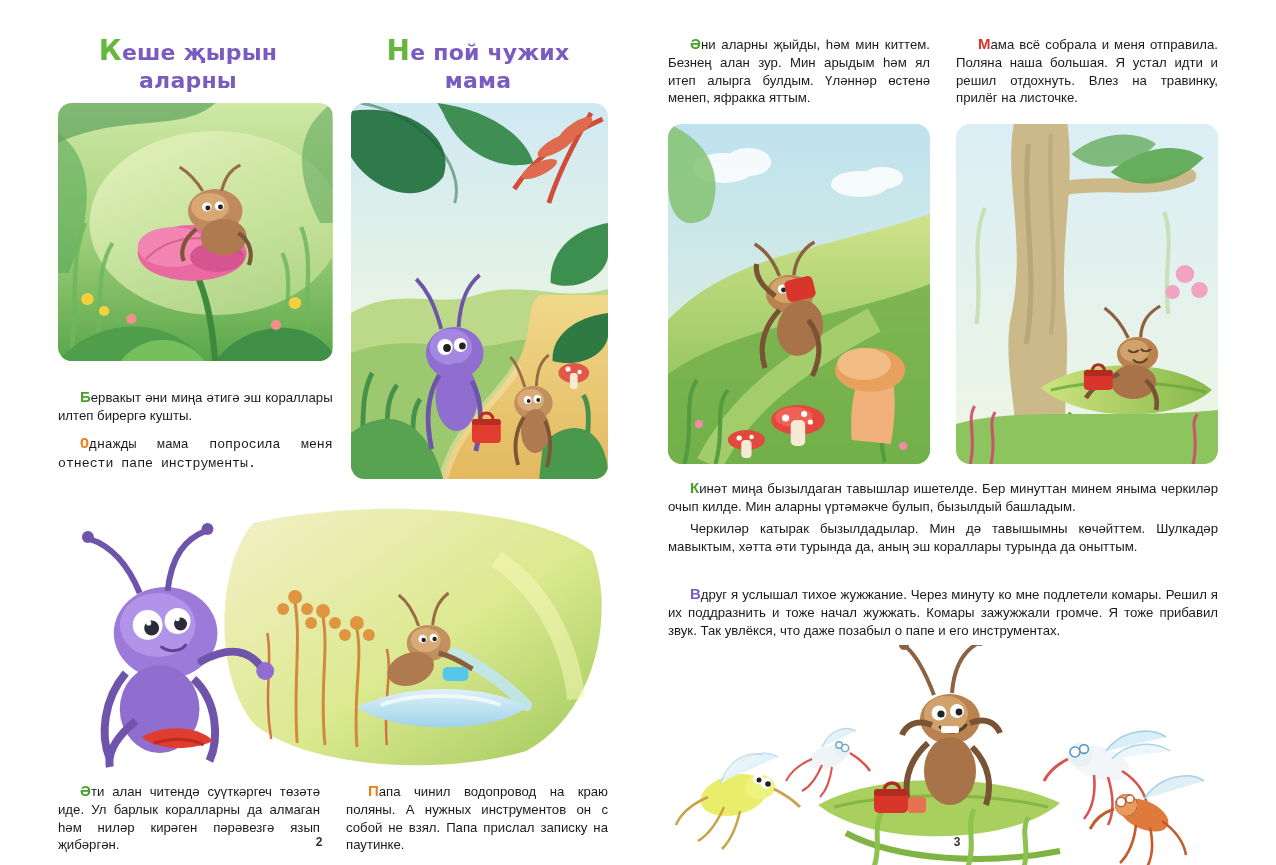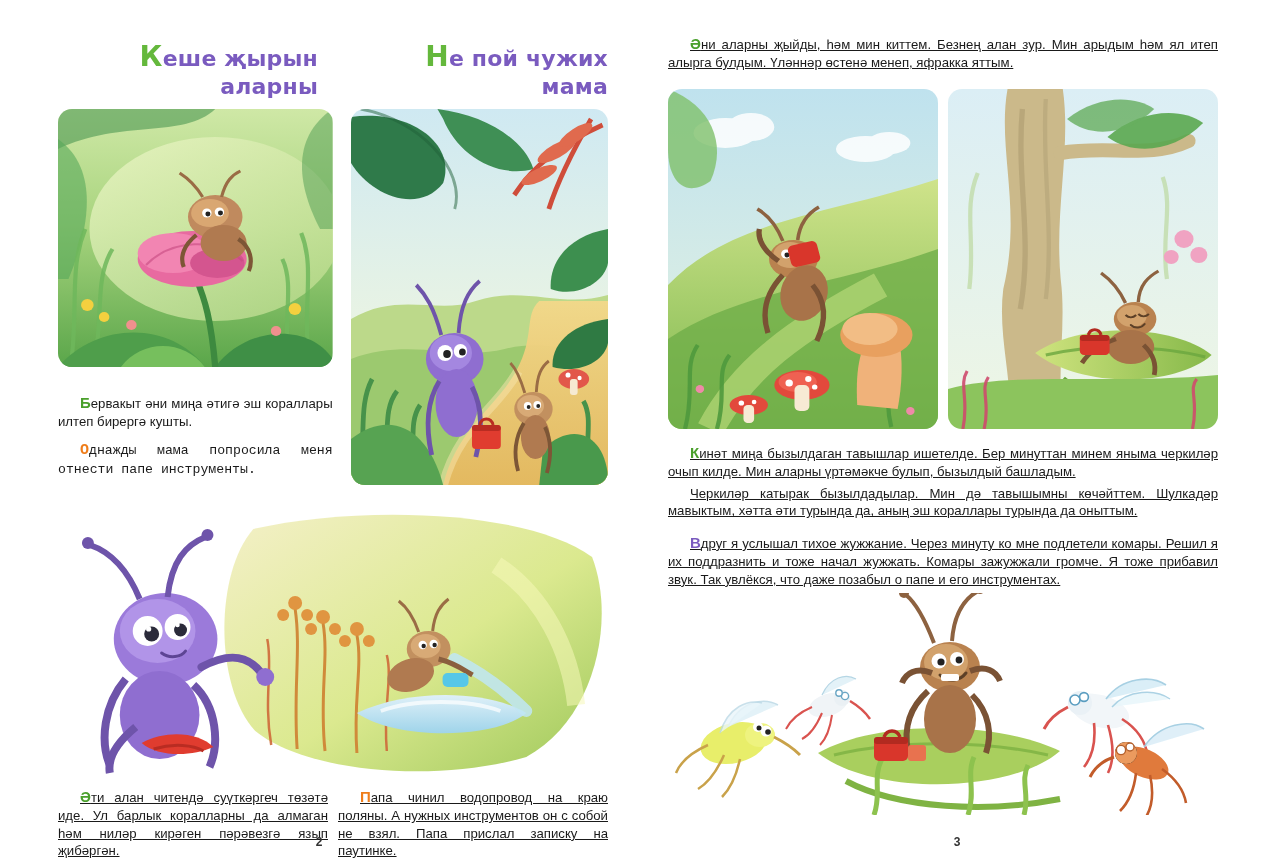--- a/index.html
+++ b/index.html
@@ -28,24 +28,23 @@
   }
   .page-left { padding: 34px 30px 20px 58px; }
   .page-right { padding: 34px 58px 20px 30px; }
 
   
   .heading {
     font-family: "DejaVu Sans", sans-serif;
     font-weight: bold;
     font-size: 22px;
     line-height: 1.22;
-    text-align: right;
+    text-align: center;
     color: #7a5bbf;
     letter-spacing: .2px;
-    margin-top: 6px;
   }
   .heading .dropcap {
     color: #64b83c;
     font-size: 28px;
   }
   .heading.ru .dropcap { color: #64b83c; }
 
   .headings-row {
     display: flex;
     gap: 30px;
@@ -72,22 +71,21 @@
     font-weight: bold;
     font-size: 15px;
   }
   .cap-green .dropcap { color: #4aa02c; }
   .cap-orange .dropcap { color: #ef7d1a; }
   .cap-red .dropcap { color: #d8352a; }
   .cap-purple .dropcap { color: #7a5bbf; }
 
   .cols {
     display: flex;
-    gap: 10px;
-    text-decoration: underline;
+    gap: 26px;
   }
   .col { flex: 1; }
 
   .folio {
     position: absolute;
     bottom: 16px;
     font-size: 12px;
     font-weight: bold;
     color: #333;
   }
@@ -397,20 +395,25 @@
 
     <div class="folio folio-left">2</div>
   </div>
 
   <div class="page page-right">
 
     <div class="cols">
       <div class="col">
         <p class="para cap-green">
           <span class="dropcap">Ә</span><span>ни аларны җыйды, һәм мин киттем. Безнең алан зур. Мин арыдым һәм ял итеп алырга булдым. Үләннәр өстенә менеп, яфракка яттым.</span>
+        </p>
+      </div>
+      <div class="col">
+        <p class="para cap-red">
+          <span class="dropcap">М</span><span>ама всё собрала и меня отправила. Поляна наша большая. Я устал идти и решил отдохнуть. Влез на травинку, прилёг на листочке.</span>
         </p>
       </div>
     </div>
 
     <div class="cols" style="margin-top:14px;">
 
       <div class="col illus" style="height:340px;">
         <svg class="scene" viewBox="0 0 254 340" preserveAspectRatio="none" aria-hidden="true">
           <defs>
             <linearGradient id="sky4" x1="0" y1="0" x2="0" y2="1">

